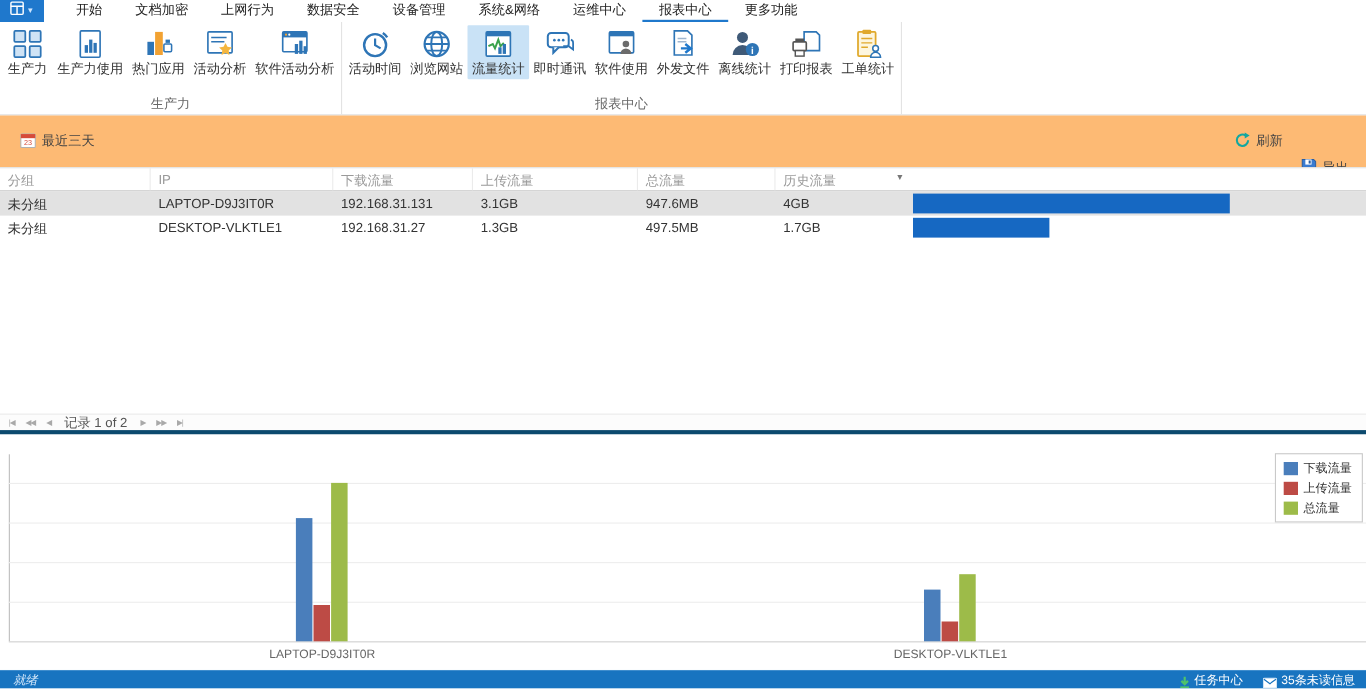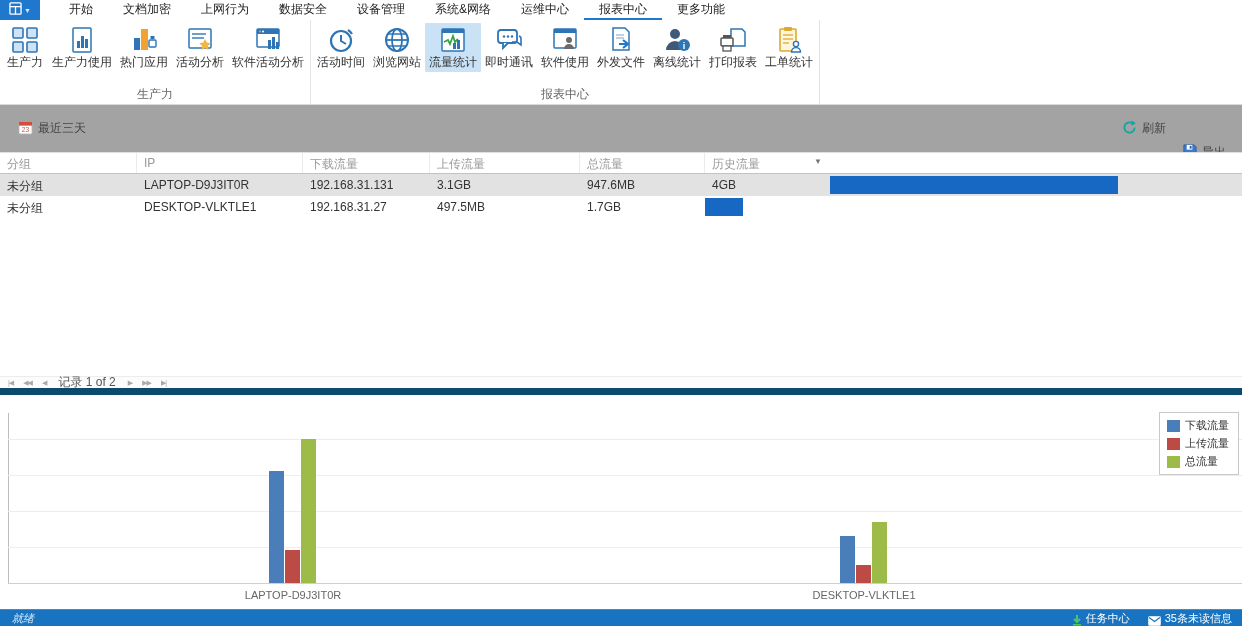--- a/index.html
+++ b/index.html
@@ -19,40 +19,40 @@
   .ribbon { height:85px; display:flex; background:#fff; border-bottom:1px solid #d9d9d9; }
   .rgroup { display:flex; flex-direction:column; border-right:1px solid #e3e3e3; padding:0 2px; }
   .rbtns { display:flex; flex:1; align-items:flex-start; padding-top:3px; }
   .rbtn { min-width:46px; padding:2px 4px 3px 4px; display:flex; flex-direction:column; align-items:center; gap:1px; font-size:12px; color:#333; cursor:pointer; border-radius:1px; }
   .rbtn.sel { background:#c9e2f6; }
   .rbtn .ric { width:30px; height:30px; display:flex; align-items:center; justify-content:center; }
   .rbtn .rlab { white-space:nowrap; line-height:13px; }
   .glabel { height:18px; text-align:center; font-size:12px; color:#666; line-height:16px; }
 
   
-  .toolbar { height:47px; background:#a3a3a3; display:flex; align-items:center; padding:0 16px 0 18px; }
+  .toolbar { height:47px; background:#fdba74; display:flex; align-items:center; padding:0 16px 0 18px; }
   .tool-item { display:flex; align-items:center; gap:5px; font-size:12px; color:#444; cursor:pointer; }
   .toolbar .spacer { flex:1; }
   .tool-item + .tool-item { margin-left:16px;margin-top:48px; }
 
   
   .grid-row { display:grid; grid-template-columns:137px 166px 127px 150px 125px 125px 1fr; }
   .thead { height:22px; border-bottom:1px solid #c3c3c3; border-top:1px solid #e0e0e0; background:#fff; }
   .th { font-size:12px; color:#9a9a9a; padding:3px 0 0 7px; border-right:1px solid #ebebeb; position:relative; cursor:pointer; white-space:nowrap; overflow:hidden; }
   .th:last-child { border-right:none; }
   .th .dd { position:absolute; right:8px; top:4px; color:#777; font-size:8px; }
   .trow { height:22px; font-size:12px; color:#333; cursor:pointer; }
   .trow.sel { background:#e2e2e2; }
   .td { padding:4px 0 0 7px; white-space:nowrap; overflow:hidden; }
   .td.hist { padding:2px 0; }
   .histbar { height:18px; background:#1668c2; }
   .tbody-space { flex:1; background:#fff; }
 
   
-  .pager { height:19px; display:flex; align-items:center; gap:6px; padding-left:6px; font-size:11px; color:#555; background:#fcfcfc; border-top:1px solid #ececec; border-bottom:7px solid #0c4a6e;margin-top:25px; }
+  .pager { height:19px; display:flex; align-items:center; gap:6px; padding-left:6px; font-size:11px; color:#555; background:#fcfcfc; border-top:1px solid #ececec; border-bottom:4px solid #0c4a6e;margin-top:25px; }
   .pg { color:#a9a9a9; font-size:7px; letter-spacing:-1px; cursor:pointer; padding:0 2px; }
   .pg-label { color:#555; font-size:12px; margin:0 4px; }
 
   
   .chart { position:relative; height:214px; background:#fff; }
   .y-axis { position:absolute; width:1px; background:#bdbdbd; }
   .x-axis { position:absolute; height:1px; background:#cfcfcf; }
   .gline { position:absolute; height:1px; background:#ededed; }
   .bar { position:absolute; }
   .cat-label { position:absolute; font-size:11px; color:#666; text-align:center; transform:translateX(-50%); white-space:nowrap; }
@@ -336,20 +336,21 @@
         <div class="td">947.6MB</div>
         <div class="td">4GB</div>
         <div class="td hist">
           <div class="histbar" style="width: 70%;"></div>
         </div>
       </div>
       <div class="trow grid-row">
         <div class="td">未分组</div>
         <div class="td">DESKTOP-VLKTLE1</div>
         <div class="td">192.168.31.27</div>
+        <div class="td">1.3GB</div>
         <div class="td">497.5MB</div>
         <div class="td">1.7GB</div>
         <div class="td hist">
           <div class="histbar" style="width: 30%;"></div>
         </div>
       </div>
     </div>
   <div class="tbody-space"></div>
 
   <div class="pager" id="pager">

